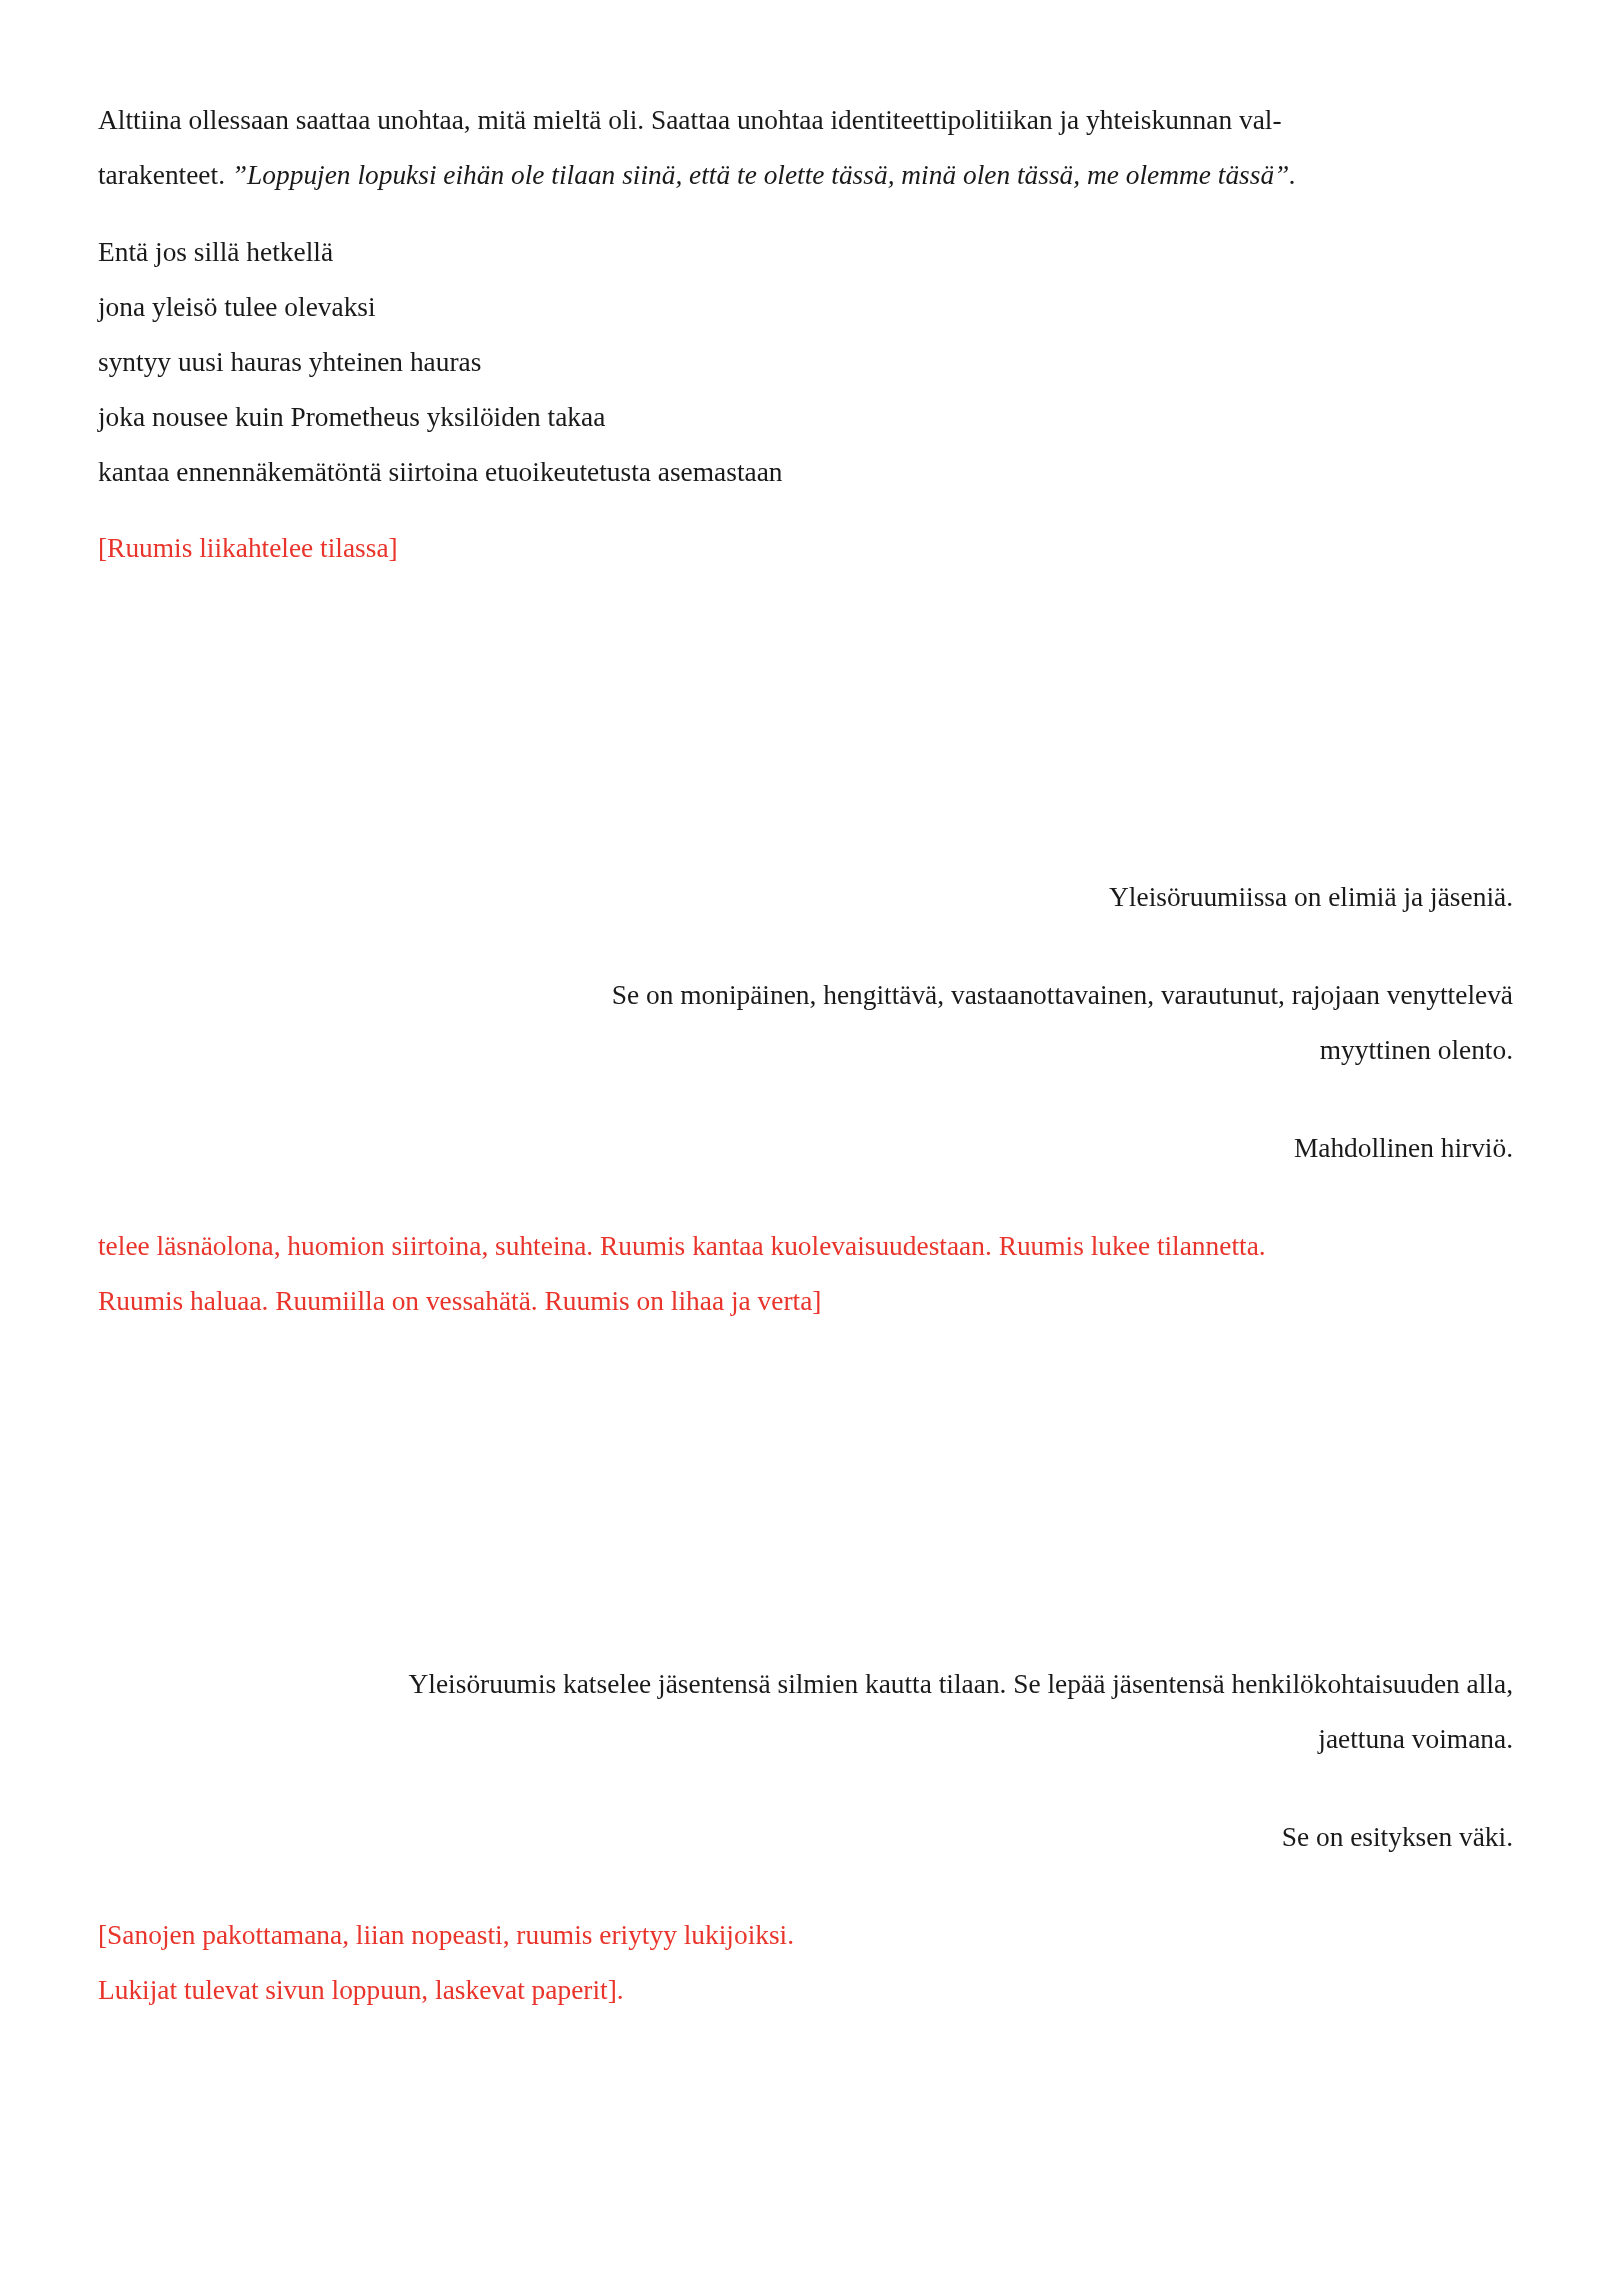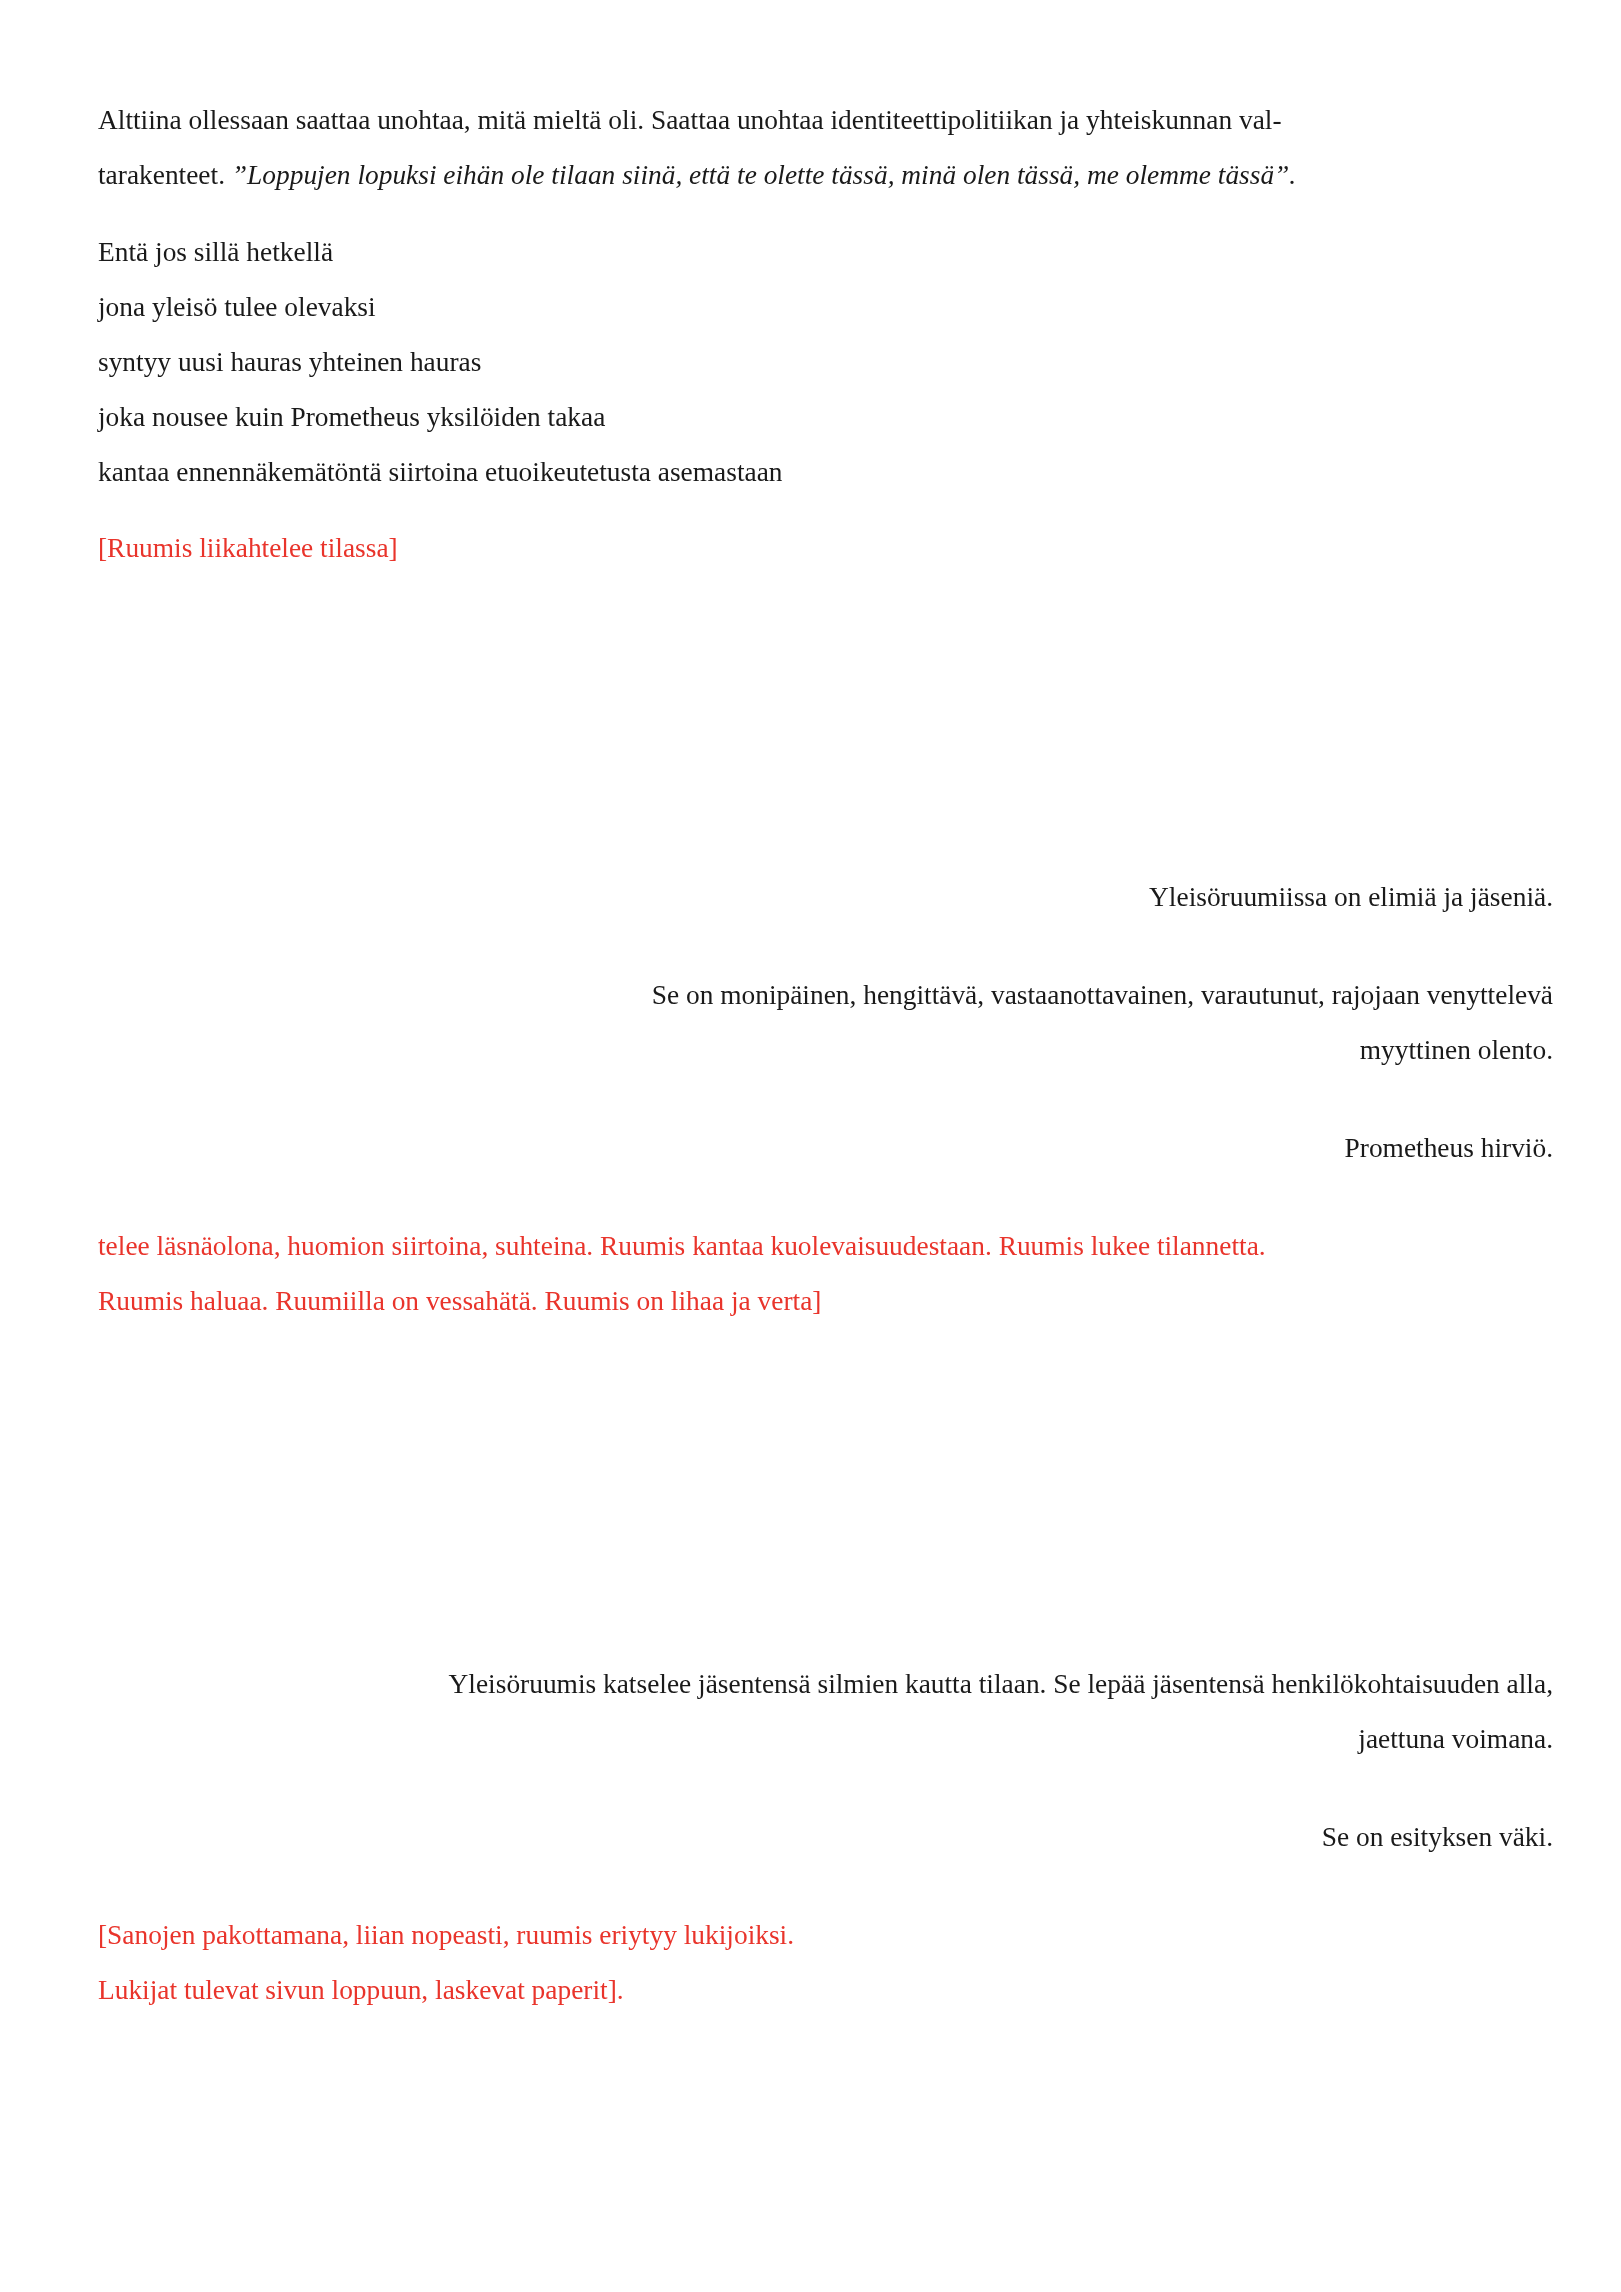--- a/index.html
+++ b/index.html
@@ -2,21 +2,21 @@
 <html style="--page-bg: #ffffff; --text-color: #1a1a1a; --red-color: #e9342b;"><head>
 <meta charset="utf-8">
 <style>
   html, body { margin: 0; padding: 0; background: #ffffff; }
   .page {
     position: relative;
     width: 1621px;
     height: 2293px;
     box-sizing: border-box;
     background: var(--page-bg, #ffffff);
-    padding: 93px 68px 0 98px;
+    padding: 93px 108px 0 98px;
     font-family: "Liberation Serif", "DejaVu Serif", serif;
     font-size: 27.4px;
     line-height: 55px;
     color: var(--text-color, #1a1a1a);
     overflow: hidden;
   }
   .para { margin: 0; }
   .line { display: block; }
   .italic { font-style: italic; }
   .red { color: var(--red-color, #e9342b); }
@@ -50,21 +50,21 @@
   <div class="para gap-md">
     <span class="line">Yleisöruumiissa on elimiä ja jäseniä.</span>
   </div>
 
   <div class="para gap-md">
     <span class="line">Se on monipäinen, hengittävä, vastaanottavainen, varautunut, rajojaan venyttelevä</span>
     <span class="line">myyttinen olento.</span>
   </div>
 
   <div class="para gap-md">
-    <span class="line">Prometheus hirviö.</span>
+    <span class="line">Mahdollinen hirviö.</span>
   </div>
 
   <div class="para red gap-xl2">
     <span class="line">telee läsnäolona, huomion siirtoina, suhteina. Ruumis kantaa kuolevaisuudestaan. Ruumis lukee tilannetta.</span>
     <span class="line">Ruumis haluaa. Ruumiilla on vessahätä. Ruumis on lihaa ja verta]</span>
   </div>
 
   <div class="para gap-md">
     <span class="line">Yleisöruumis katselee jäsentensä silmien kautta tilaan. Se lepää jäsentensä henkilökohtaisuuden alla,</span>
     <span class="line">jaettuna voimana.</span>

